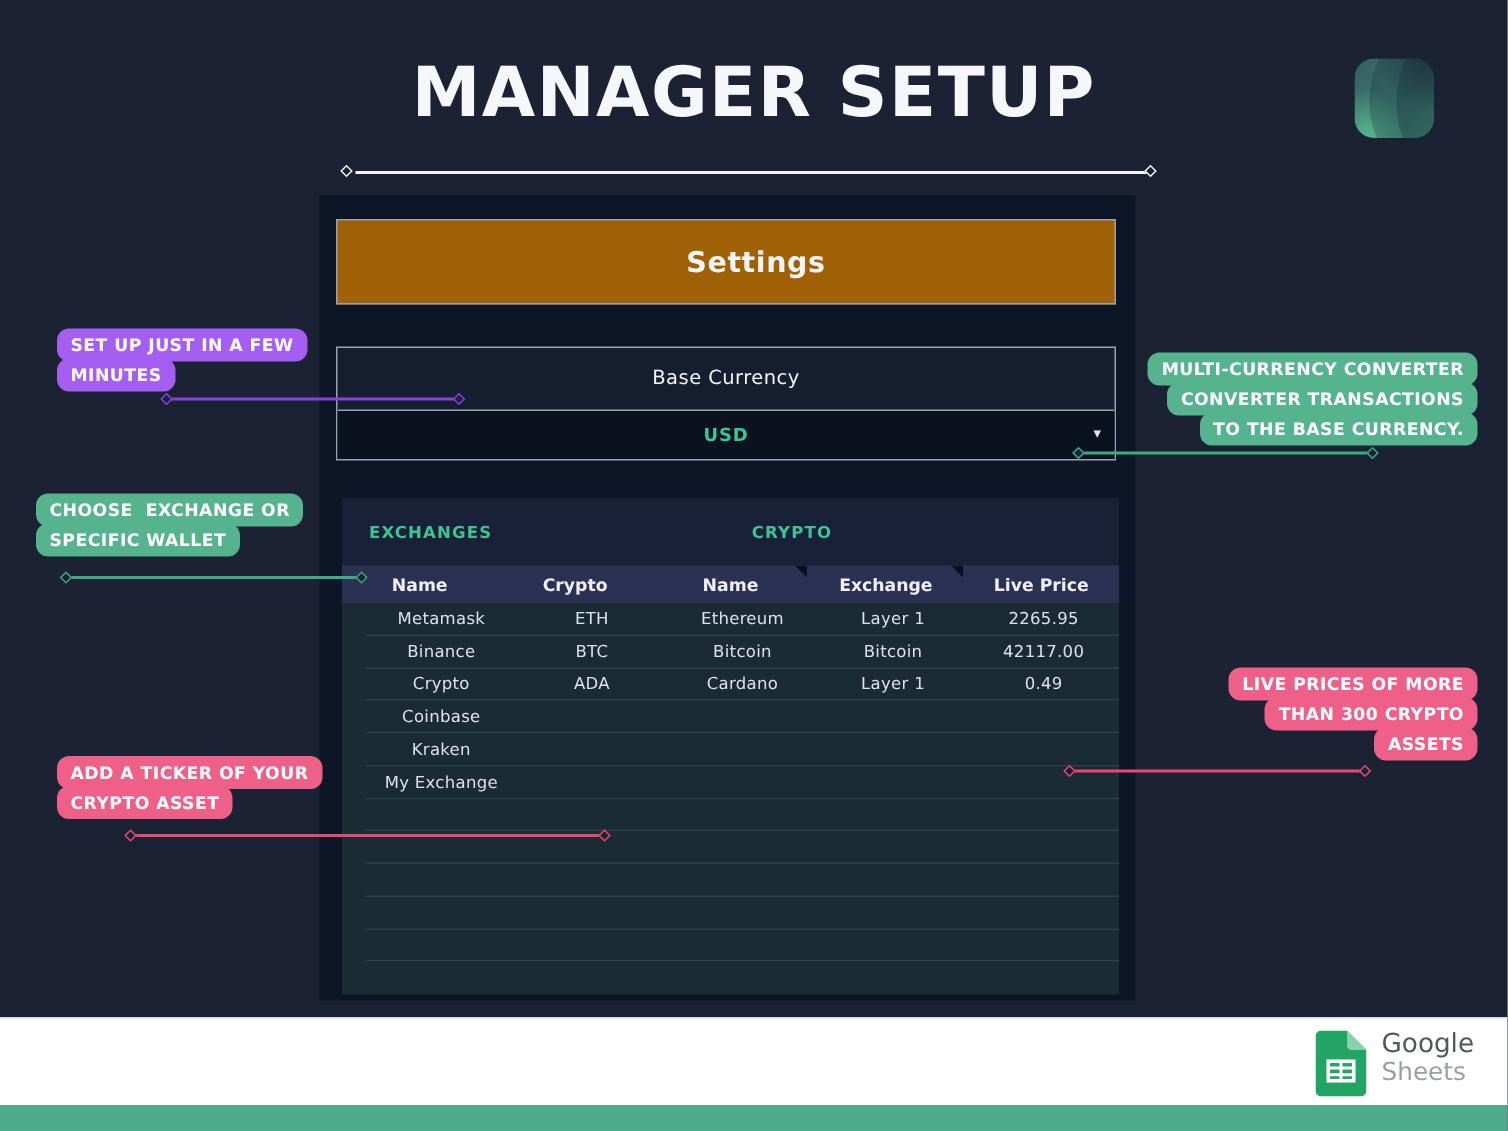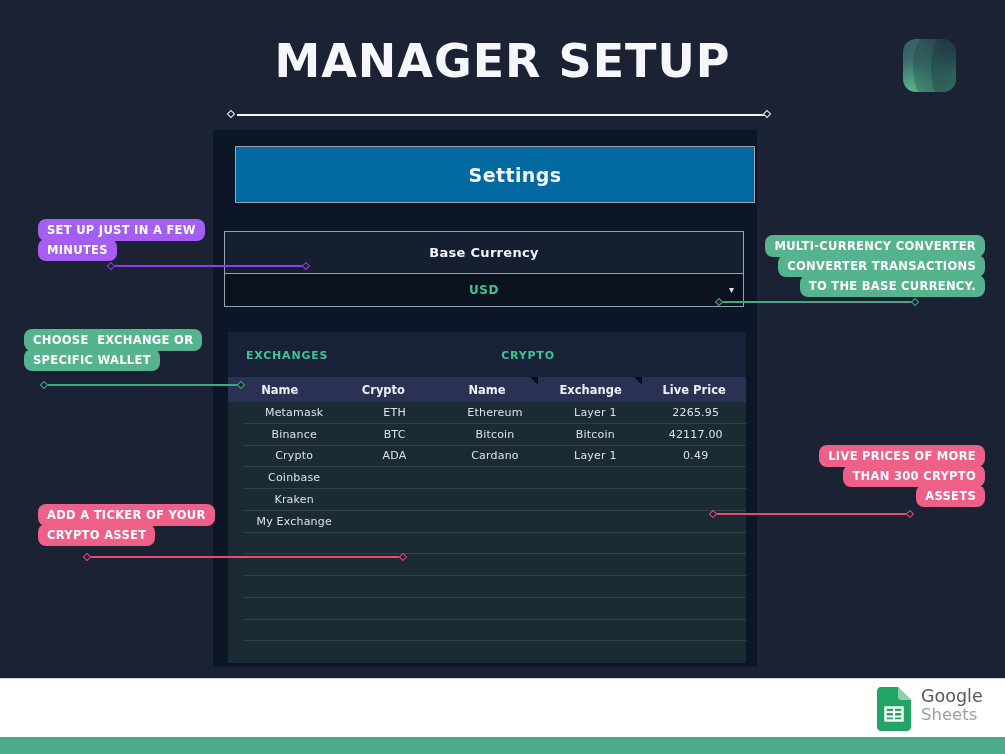--- a/index.html
+++ b/index.html
@@ -19,27 +19,27 @@
     border-radius:50%;background:rgba(20,38,52,.25);}
   .brand-logo::after{content:"";position:absolute;left:28px;top:-14px;width:48px;height:86px;
     border-radius:50%;background:rgba(20,38,52,.28);}
   .top-line{position:absolute;left:237px;top:114px;width:530px;height:2px;background:#f2f4f8;}
 
   
   .dia{position:absolute;width:6px;height:6px;transform:rotate(45deg);background:#1a2233;box-sizing:border-box;}
 
   
   .panel{position:absolute;left:213px;top:130px;width:544px;height:537px;background:#0d1626;}
-  .settings-box{position:absolute;left:22px;top:16px;width:520px;height:57px;box-sizing:border-box;
-    border:1px solid #9aa1ae;background:#0369a1;display:flex;align-items:center;justify-content:center;padding-left:40px;}
+  .settings-box{position:absolute;left:11px;top:16px;width:520px;height:57px;box-sizing:border-box;
+    border:1px solid #9aa1ae;background:#a16207;display:flex;align-items:center;justify-content:center;padding-left:40px;}
   .settings-box span{color:#f2f4f8;font-size:19px;font-weight:bold;letter-spacing:.4px;}
   .base-box{position:absolute;left:11px;top:101px;width:520px;height:76px;box-sizing:border-box;
     border:1px solid #9aa1ae;background:#151f2f;}
   .base-label{height:41px;display:flex;align-items:center;justify-content:center;
-    color:#f2f4f8;font-size:13px;font-weight:bold;letter-spacing:.3px;}
+    color:#f2f4f8;font-size:13px;font-weight:normal;letter-spacing:.3px;}
   .usd-row{position:relative;height:33px;box-sizing:border-box;border-top:1px solid #9aa1ae;background:#0a121f;
     display:flex;align-items:center;justify-content:center;cursor:pointer;}
   .usd-row .value{color:#38c795;font-size:12px;font-weight:bold;letter-spacing:.5px;}
   .usd-row .arrow{position:absolute;right:9px;top:50%;transform:translateY(-50%);
     color:#dfe3ea;font-size:10px;line-height:1;}
 
   
   .sheet{position:absolute;left:15px;top:202px;width:518px;height:331px;background:#1b2b33;}
   .section-band{position:relative;height:45px;background:#192138;}
   .section-band .left-label{position:absolute;left:18px;top:50%;transform:translateY(-50%);

